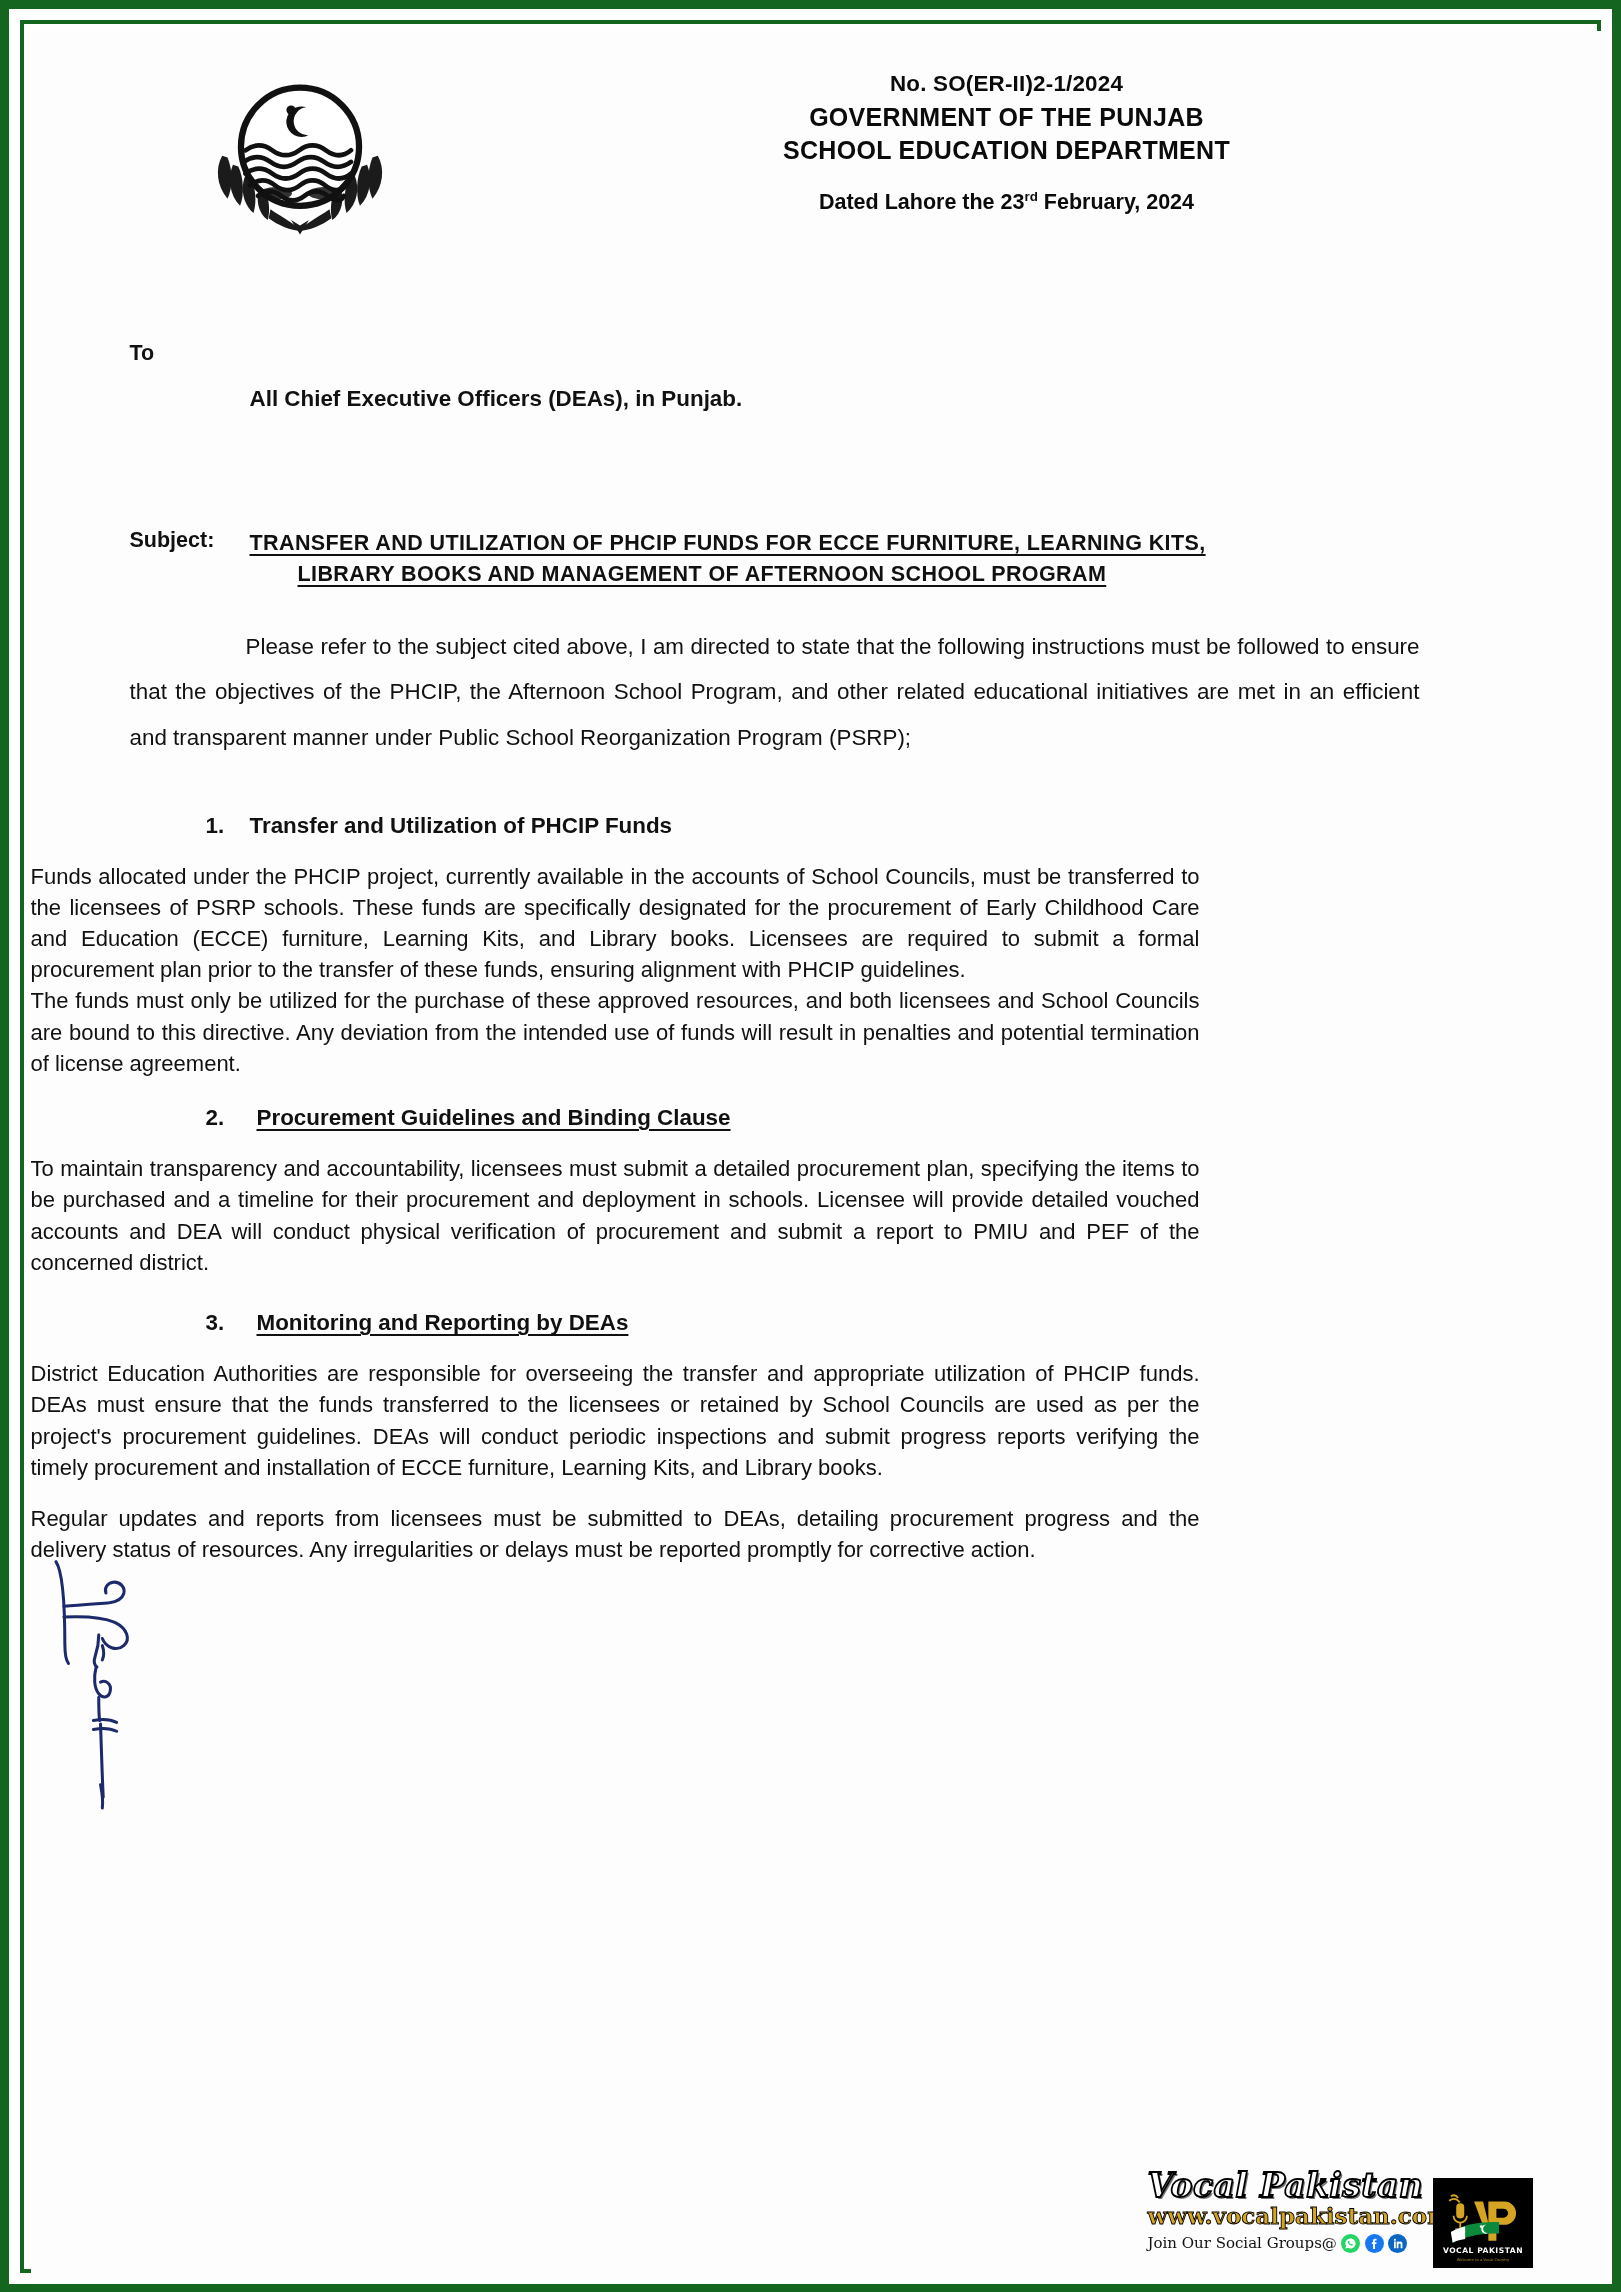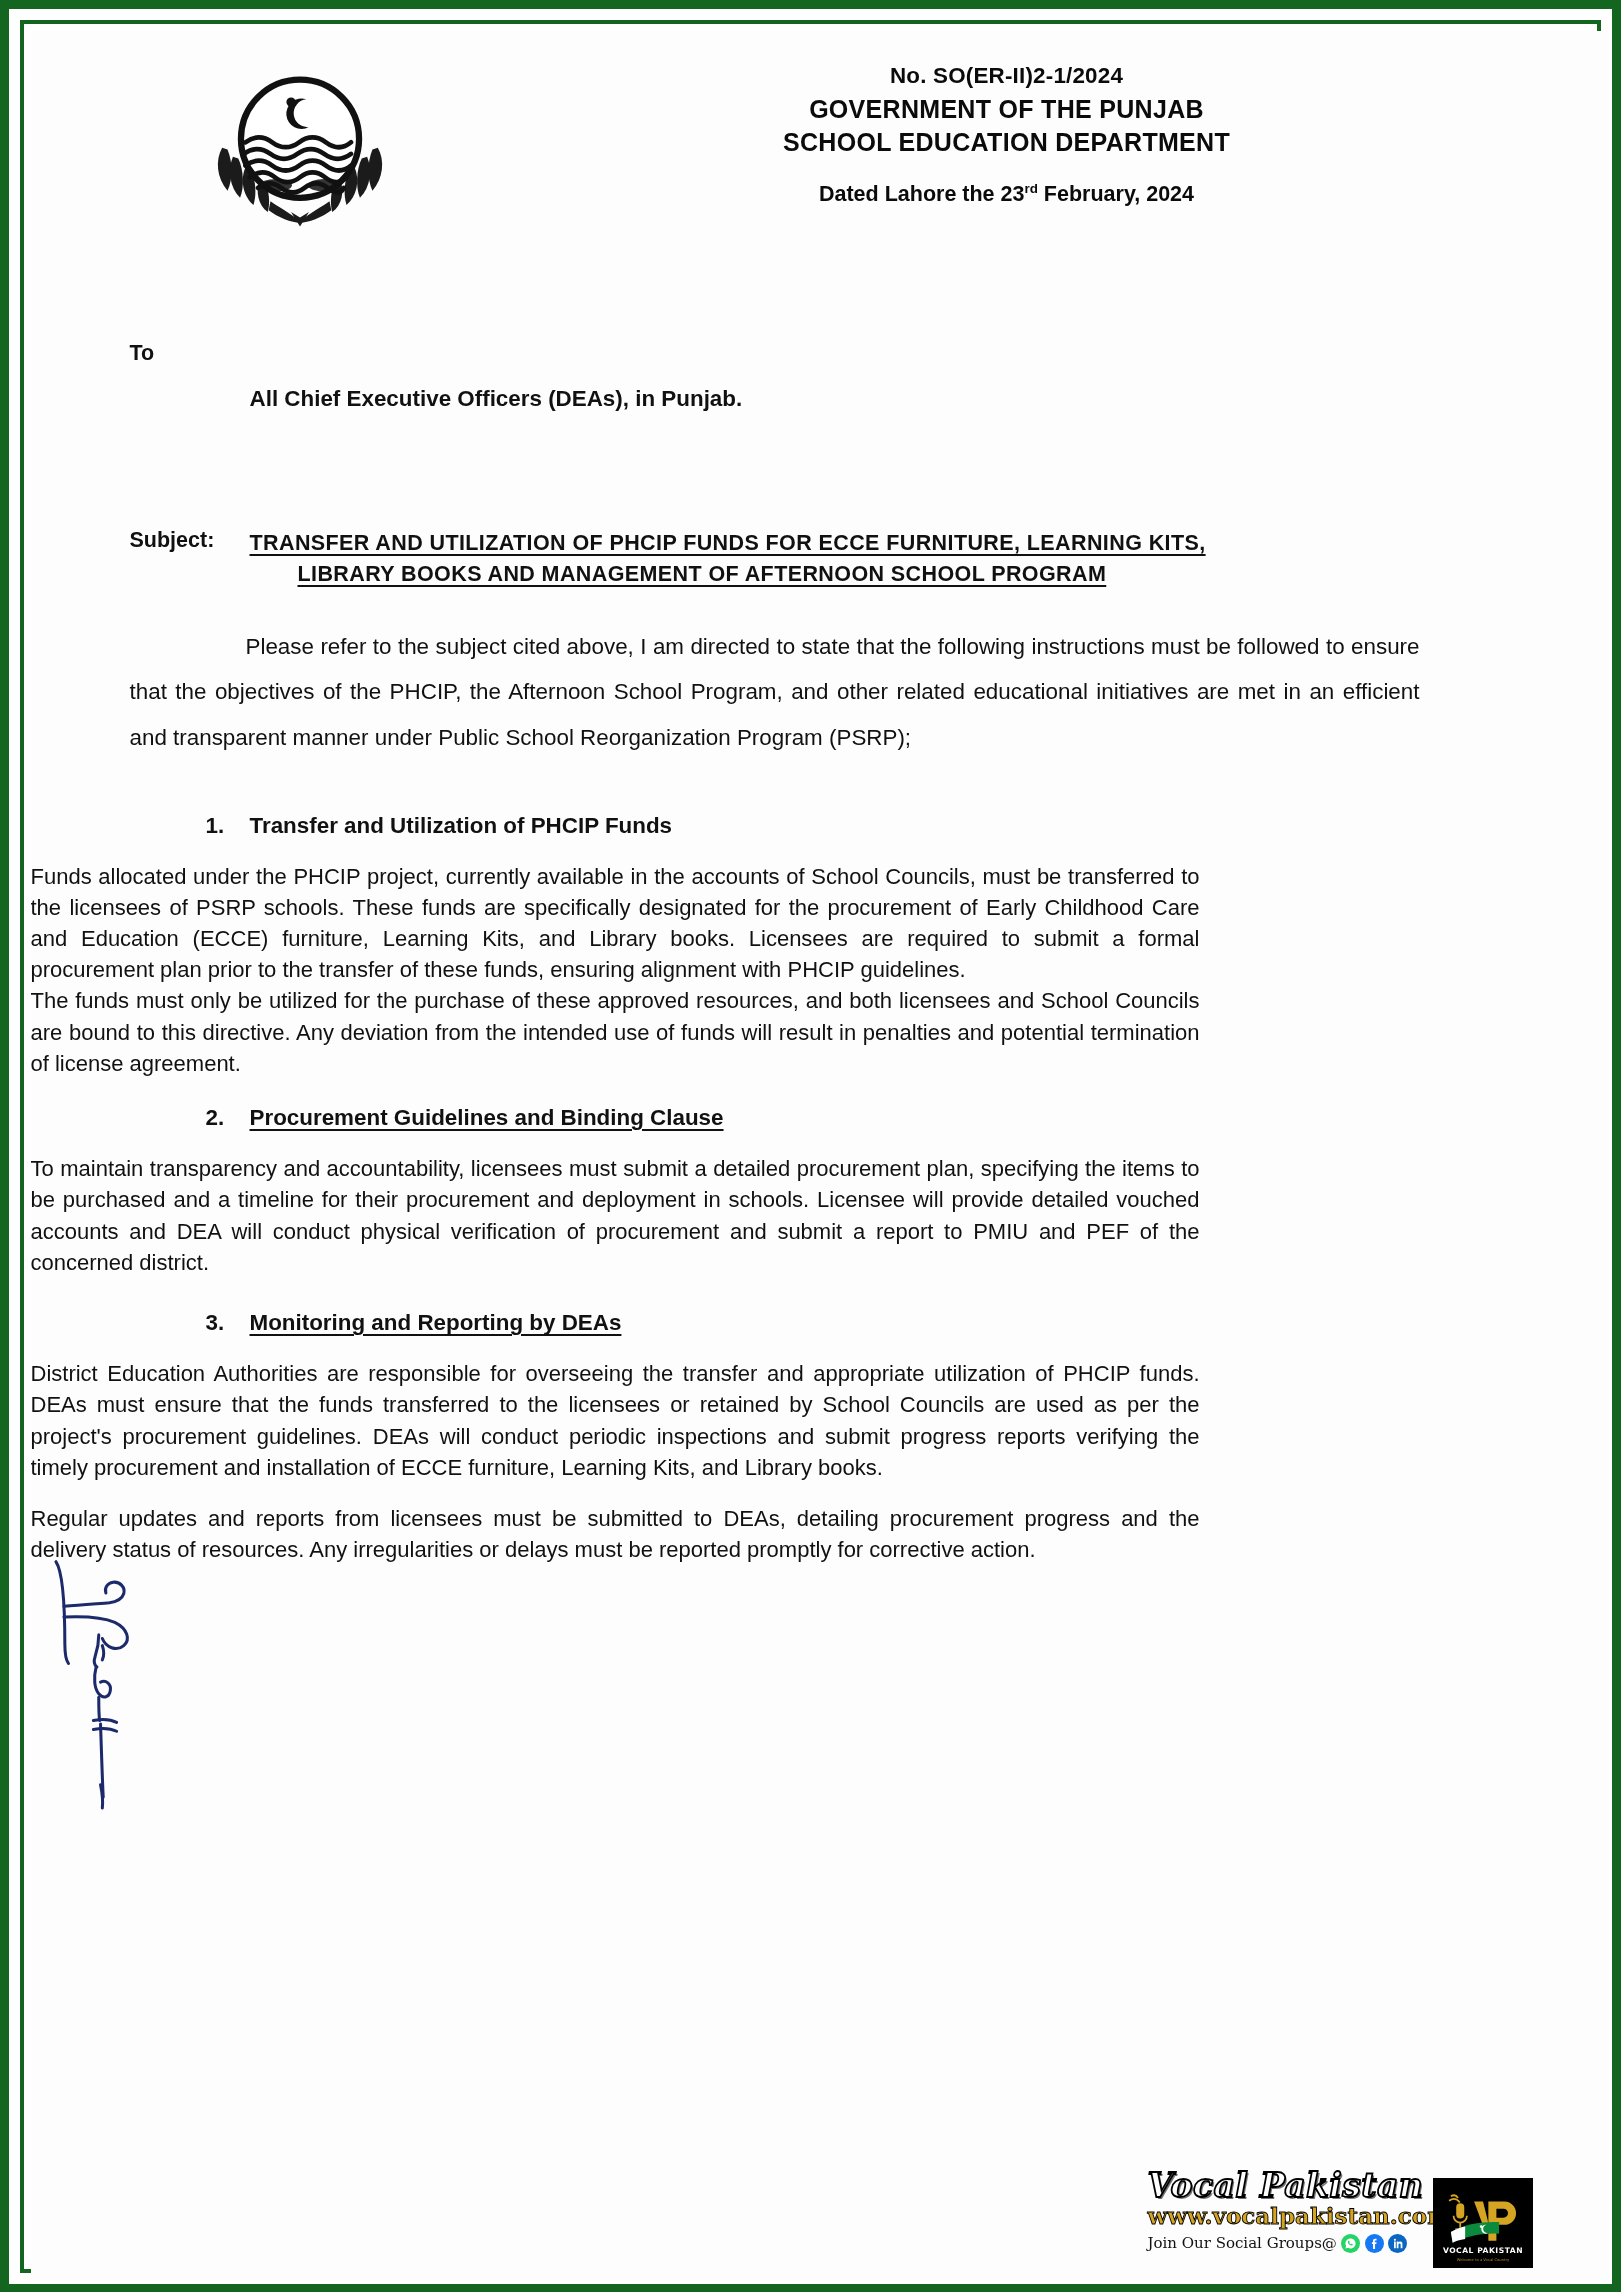--- a/index.html
+++ b/index.html
@@ -39,21 +39,21 @@
     width: 1578px;
     height: 2250px;
     background: #fdfdfd;
     box-sizing: border-box;
     overflow: hidden;
   }
 
   
   .letterhead {
     position: absolute;
-    left: 0; top: 4px;
+    left: 0; top: 12px;
     width: 100%;
     height: 224px;
   }
   .emblem {
     position: absolute;
     left: 175px;
     top: 25px;
     width: 188px;
     height: 170px;
   }
@@ -194,20 +194,21 @@
   }
   .item-head .num {
     position: absolute;
     left: 175px;
     top: 0;
     font-weight: 800;
   }
   .item-head.underlined .headtext {
     text-decoration: underline;
     text-underline-offset: 3.6px;
+    margin-left: 7px;
   }
   .item-body {
     width: 1169px;
     font-size: 22px;
     line-height: 1.42;
     text-align: justify;
     text-align-last: left;
     font-weight: 500;
     margin-top: 19.7px;
   }

